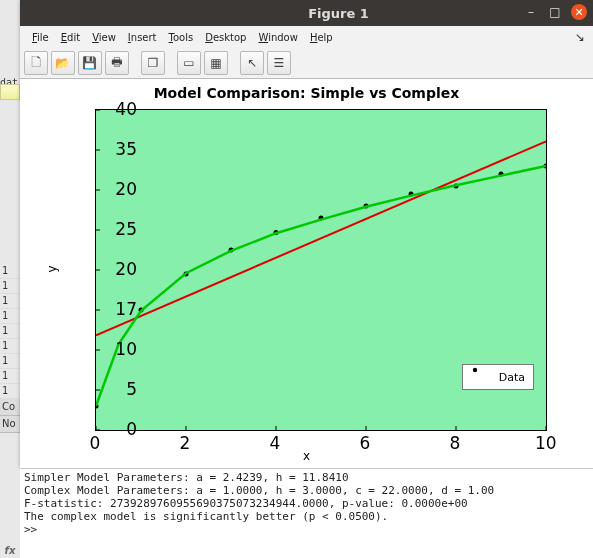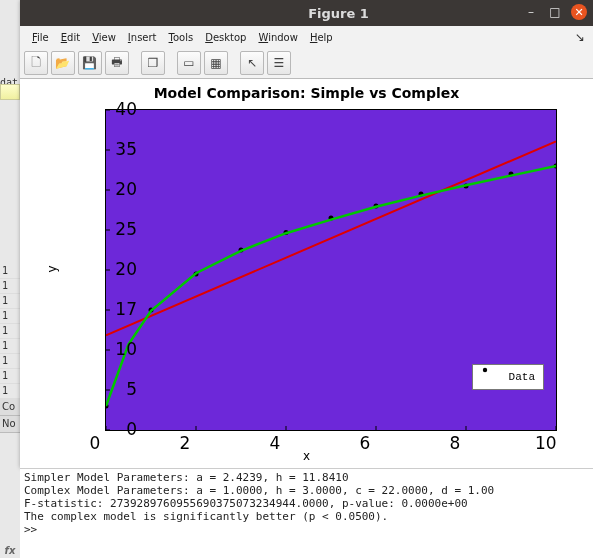--- a/index.html
+++ b/index.html
@@ -152,27 +152,26 @@
     position: absolute;
     top: 6px;
     width: 100%;
     text-align: center;
     font-weight: bold;
     font-size: 14px;
     color: #000;
   }
   .axes {
     position: absolute;
-    left: 85px;
+    left: 75px;
     top: 30px;
     width: 450px;
     height: 320px;
     border: 1px solid #000;
-    background: #6d28d9;
-    font-family: Liberation Mono, monospace;
+    background: #86efac;
   }
   .axes svg {
     position: absolute;
     left: 0;
     top: 0;
   }
   .ytick, .xtick {
     position: absolute;
     font-size: 17px;
     color: #000;

